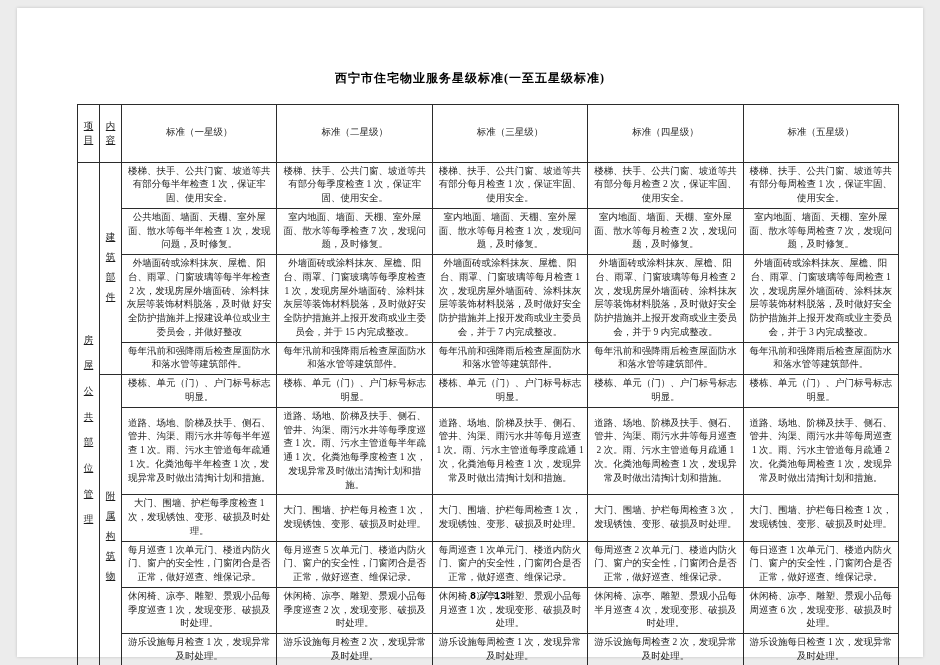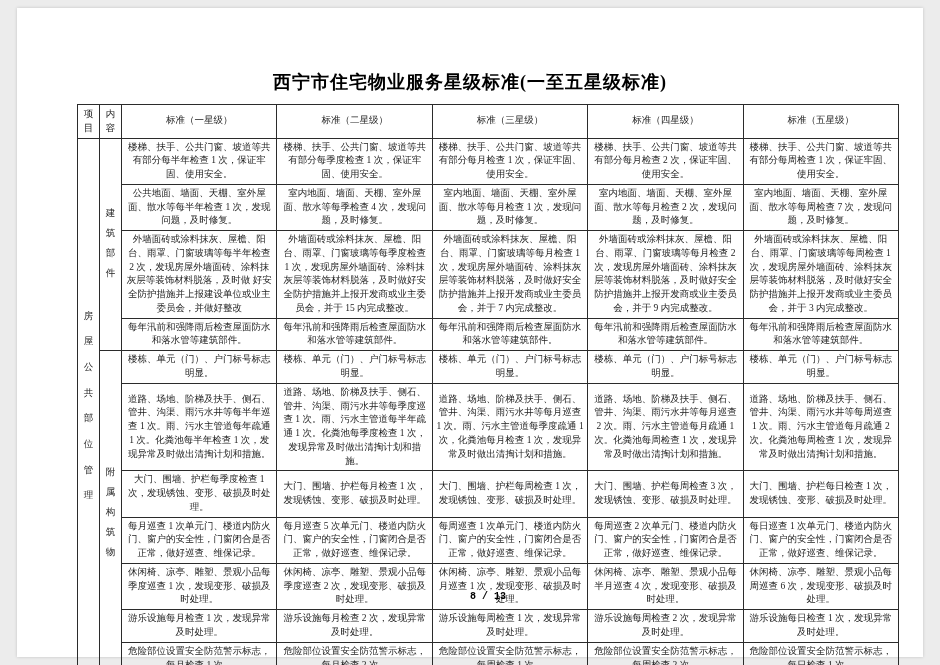--- a/index.html
+++ b/index.html
@@ -13,21 +13,21 @@
   .page {
     position:relative;
     width:906px; height:649px;
     margin:8px auto;
     background:#ffffff;
     box-shadow:0 0 3px rgba(0,0,0,.18);
   }
   .doc-title {
     position:absolute; top:62px; left:0; right:0;
     text-align:center;
-    font-size:18px; font-weight:bold; color:#000;
+    font-size:12px; font-weight:bold; color:#000;
     letter-spacing:1px;
   }
   table.std {
     position:absolute; top:96px; left:60px;
     width:822px;
     border-collapse:collapse;
     table-layout:fixed;
     font-size:9.5px;
     line-height:1.45;
   }
@@ -37,23 +37,24 @@
     text-align:center;
     vertical-align:middle;
     font-weight:normal;
     color:#1c1c1c;
   }
   table.std { border:1.5px solid #000; }
   col.c-item, col.c-content { width:22px; }
   col.c-star { width:155px; }
   .vert {
     word-break:break-all;
-    margin:0 auto;
+    margin:12px auto;
     width:1.05em;
     line-height:1.5;
+    text-decoration:underline;
   }
   .vert.group { line-height:2.1; }
   .vert.big { line-height:2.7; }
   td.cell { text-align:center;margin-top:36px; }
   .page-number {
     position:absolute; top:583px; left:60px; width:822px;
     text-align:center;
     font-size:10px; font-weight:bold; color:#000;
     font-family:Liberation Mono, monospace;
   }
@@ -97,21 +98,21 @@
             <div class="vert group">建筑部件</div>
           </td>
         <td class="cell">楼梯、扶手、公共门窗、坡道等共有部分每半年检查 1 次，保证牢固、使用安全。</td>
         <td class="cell">楼梯、扶手、公共门窗、坡道等共有部分每季度检查 1 次，保证牢固、使用安全。</td>
         <td class="cell">楼梯、扶手、公共门窗、坡道等共有部分每月检查 1 次，保证牢固、使用安全。</td>
         <td class="cell">楼梯、扶手、公共门窗、坡道等共有部分每月检查 2 次，保证牢固、使用安全。</td>
         <td class="cell">楼梯、扶手、公共门窗、坡道等共有部分每周检查 1 次，保证牢固、使用安全。</td>
       </tr>
       <tr>
         <td class="cell">公共地面、墙面、天棚、室外屋面、散水等每半年检查 1 次，发现问题，及时修复。</td>
-        <td class="cell">室内地面、墙面、天棚、室外屋面、散水等每季检查 4 次，发现问题，及时修复。</td>
+        <td class="cell">室内地面、墙面、天棚、室外屋面、散水等每季检查 7 次，发现问题，及时修复。</td>
         <td class="cell">室内地面、墙面、天棚、室外屋面、散水等每月检查 1 次，发现问题，及时修复。</td>
         <td class="cell">室内地面、墙面、天棚、室外屋面、散水等每月检查 2 次，发现问题，及时修复。</td>
         <td class="cell">室内地面、墙面、天棚、室外屋面、散水等每周检查 7 次，发现问题，及时修复。</td>
       </tr>
       <tr>
         <td class="cell">外墙面砖或涂料抹灰、屋檐、阳台、雨罩、门窗玻璃等每半年检查 2 次，发现房屋外墙面砖、涂料抹灰层等装饰材料脱落，及时做 好安全防护措施并上报建设单位或业主委员会，并做好整改</td>
         <td class="cell">外墙面砖或涂料抹灰、屋檐、阳台、雨罩、门窗玻璃等每季度检查 1 次，发现房屋外墙面砖、涂料抹灰层等装饰材料脱落，及时做好安全防护措施并上报开发商或业主委员会，并于 15 内完成整改。</td>
         <td class="cell">外墙面砖或涂料抹灰、屋檐、阳台、雨罩、门窗玻璃等每月检查 1 次，发现房屋外墙面砖、涂料抹灰层等装饰材料脱落，及时做好安全防护措施并上报开发商或业主委员会，并于 7 内完成整改。</td>
         <td class="cell">外墙面砖或涂料抹灰、屋檐、阳台、雨罩、门窗玻璃等每月检查 2 次，发现房屋外墙面砖、涂料抹灰层等装饰材料脱落，及时做好安全防护措施并上报开发商或业主委员会，并于 9 内完成整改。</td>
         <td class="cell">外墙面砖或涂料抹灰、屋檐、阳台、雨罩、门窗玻璃等每周检查 1 次，发现房屋外墙面砖、涂料抹灰层等装饰材料脱落，及时做好安全防护措施并上报开发商或业主委员会，并于 3 内完成整改。</td>

